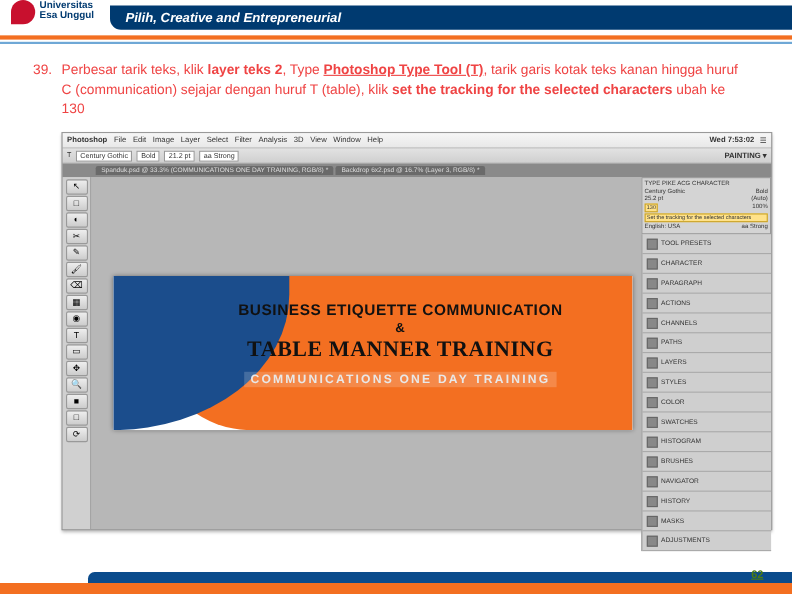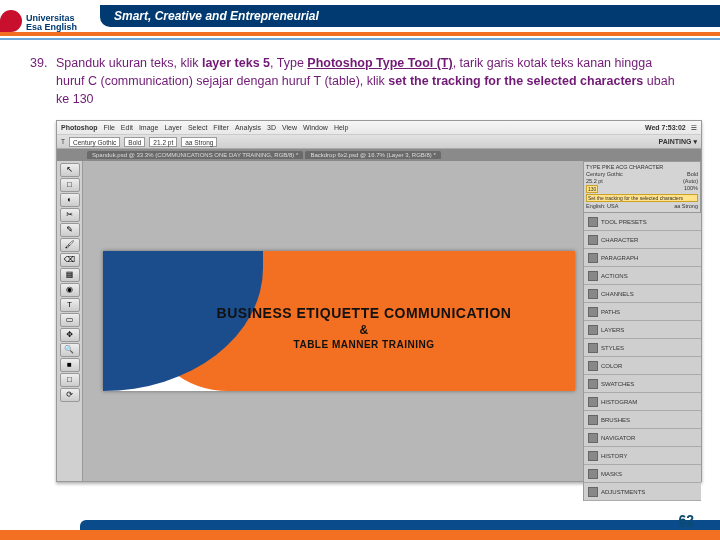--- a/index.html
+++ b/index.html
@@ -1,26 +1,26 @@
 <!DOCTYPE html>
 <html><head>
 <meta charset="utf-8">
 <style>
   * { box-sizing: border-box; margin: 0; padding: 0; }
   body { width: 720px; height: 540px; font-family: Arial, sans-serif; background: #fff; position: relative; overflow: hidden; }
   
   .top-header { height: 32px; background: #fff; display: flex; align-items: center; position: relative; }
-  .logo-area { width: 100px; height: 32px; display: flex; align-items: flex-end; }
+  .logo-area { width: 100px; height: 32px; display: flex; align-items: flex-start; padding-left: 10px; }
   .logo-mark { width: 22px; height: 22px; background: #c8102e; border-radius: 50% 50% 50% 0; margin-right: 4px; }
   .logo-text { font-size: 9px; line-height: 9px; color: #003a70; font-weight: bold; }
   .tagline-bar { flex: 1; height: 22px; background: #003a70; color: #fff; display: flex; align-items: center; padding-left: 14px; font-size: 12px; font-style: italic; font-weight: 600; border-radius: 0 0 0 10px; }
   .orange-line { height: 4px; background: #f36f21; }
   .blue-line-thin { height: 2px; background: #6fa8d6; margin-top: 2px; }
 
-  .instruction { padding: 14px 40px 8px 56px; font-size: 12.5px; line-height: 1.45; color: #701a75; position: relative; }
+  .instruction { padding: 14px 40px 8px 56px; font-size: 12.5px; line-height: 1.45; color: #ef4444; position: relative; }
   .instruction .num { position: absolute; left: 30px; top: 14px; }
   
   .screenshot-frame { margin: 4px 18px 0 56px; height: 362px; background: #b7b7b7; position: relative; border: 1px solid #999; box-shadow: 0 2px 3px rgba(0,0,0,0.3); }
   
   .mac-menubar { height: 14px; background: linear-gradient(#f6f6f6,#e8e8e8); display: flex; align-items: center; font-size: 7px; color: #333; padding: 0 4px; gap: 6px; border-bottom: 1px solid #ccc; }
   .mac-menubar span:first-child { font-weight: bold; }
   .mac-right { margin-left: auto; display: flex; gap: 5px; }
   
   .ps-toolbar { height: 14px; background: linear-gradient(#e2e2e2,#cfcfcf); display: flex; align-items: center; font-size: 6.5px; color: #333; padding: 0 4px; gap: 4px; border-bottom: 1px solid #aaa; }
   .ps-toolbar .sel { background: #fff; border: 1px solid #999; padding: 0 3px; height: 10px; line-height: 10px; }
@@ -31,57 +31,57 @@
   
   .ps-workspace { position: absolute; top: 40px; bottom: 0; left: 0; right: 0; display: flex; }
   .ps-tools-left { width: 26px; background: #d0d0d0; border-right: 1px solid #999; display: flex; flex-direction: column; align-items: center; padding-top: 2px; gap: 1px; }
   .ps-tools-left .t { width: 20px; height: 14px; background: linear-gradient(#eee,#ccc); border: 1px solid #999; font-size: 8px; text-align: center; line-height: 12px; border-radius: 2px; }
   
   .ps-canvas-area { flex: 1; background: #b7b7b7; position: relative; }
   .ps-banner { position: absolute; left: 20px; right: 8px; top: 90px; height: 140px; background: #fff; box-shadow: 0 0 4px rgba(0,0,0,0.4); overflow: hidden; }
   .banner-blue { position: absolute; left: 0; top: 0; bottom: 0; width: 160px; background: #1b4d8c; border-radius: 0 0 260px 0 / 0 0 200px 0; }
   .banner-orange { position: absolute; left: 45px; top: 0; bottom: 0; right: 0; background: #f36f21; border-radius: 160px 0 0 160px / 140px 0 0 140px; }
   .banner-text { position: absolute; left: 70px; right: 20px; top: 22px; text-align: center; color: #111; font-weight: 900; font-family: 'Arial Black', sans-serif; letter-spacing: 0.5px; }
-  .banner-text .l1 { font-size: 14px; margin-top: 32px; }
+  .banner-text .l1 { font-size: 14px; }
   .banner-text .amp { font-size: 12px; margin: 2px 0; }
-  .banner-text .l2 { font-size: 10px; }
+  .banner-text .l2 { font-size: 20px; font-family: Liberation Serif, serif; }
   .banner-text .l3 { font-size: 11px; color: #e8e8e8; margin-top: 8px; background: rgba(255,255,255,0.18); display: inline-block; padding: 1px 6px; letter-spacing: 2px; }
   
   .ps-right { width: 118px; display: flex; flex-direction: column; }
   .ps-right-top { flex: 0 0 52px; background: #d4d4d4; border: 1px solid #999; padding: 2px; font-size: 5.5px; color: #333; }
   .ps-right-top .r { display: flex; justify-content: space-between; margin-bottom: 1px; }
   .ps-right-top .hilite { background: #ffe28a; border: 1px solid #c9a227; padding: 0 1px; font-size: 5px; }
   .ps-right-panels { flex: 1; background: #cfcfcf; border-left: 1px solid #999; display: flex; flex-direction: column; }
   .panel-row { height: 18px; border-bottom: 1px solid #aaa; display: flex; align-items: center; padding-left: 4px; font-size: 6px; color: #333; gap: 3px; }
   .panel-row .ico { width: 10px; height: 10px; background: #888; border: 1px solid #666; }
   
   .bottom-band { position: absolute; bottom: 0; left: 0; right: 0; height: 22px; }
   .bottom-blue { position: absolute; left: 80px; right: 0; bottom: 10px; height: 10px; background: #0a4b8c; border-radius: 6px 0 0 0; }
   .bottom-orange { position: absolute; left: 0; right: 0; bottom: 0; height: 10px; background: #f36f21; }
-  .page-num { position: absolute; right: 26px; bottom: 12px; font-size: 14px; color: #0c4a6e; font-weight: bold; text-decoration: underline; }
+  .page-num { position: absolute; right: 26px; bottom: 12px; font-size: 10px; color: #4d7c0f; font-weight: bold; text-decoration: underline; }
 </style>
 </head>
 <body>
 
 <div class="top-header">
   <div class="logo-area">
     <div class="logo-mark"></div>
     <div class="logo-text">
       <div>Universitas</div>
-      <div>Esa English</div>
-    </div>
-  </div>
-  <div class="tagline-bar">Smart, Creative and Entrepreneurial</div>
+      <div>Esa Unggul</div>
+    </div>
+  </div>
+  <div class="tagline-bar">Pilih, Creative and Entrepreneurial</div>
 </div>
 <div class="orange-line"></div>
 <div class="blue-line-thin"></div>
 
 <div class="instruction">
   <span class="num">39.</span>
-  <span>Spanduk ukuran teks, klik </span><b>layer teks 5</b><span>, Type </span><b><u>Photoshop Type Tool (T)</u></b><span>, tarik garis kotak teks kanan hingga huruf C (communication) sejajar dengan huruf T (table), klik </span><b>set the tracking for the selected characters</b><span> ubah ke 130</span>
+  <span>Perbesar tarik teks, klik </span><b>layer teks 2</b><span>, Type </span><b><u>Photoshop Type Tool (T)</u></b><span>, tarik garis kotak teks kanan hingga huruf C (communication) sejajar dengan huruf T (table), klik </span><b>set the tracking for the selected characters</b><span> ubah ke 130</span>
 </div>
 
 <div class="screenshot-frame">
   <div class="mac-menubar">
     <span>Photoshop</span>
     <span>File</span>
     <span>Edit</span>
     <span>Image</span>
     <span>Layer</span>
     <span>Select</span>
@@ -132,20 +132,21 @@
     </div>
 
     <div class="ps-canvas-area">
       <div class="ps-banner">
         <div class="banner-orange"></div>
         <div class="banner-blue"></div>
         <div class="banner-text">
           <div class="l1">BUSINESS ETIQUETTE COMMUNICATION</div>
           <div class="amp">&amp;</div>
           <div class="l2">TABLE MANNER TRAINING</div>
+          <div class="l3">COMMUNICATIONS ONE DAY TRAINING</div>
         </div>
       </div>
     </div>
 
     <div class="ps-right">
       <div class="ps-right-top">
         <div class="r">
             <span>TYPE PIKE ACG  CHARACTER</span>
           </div>
         <div class="r">

